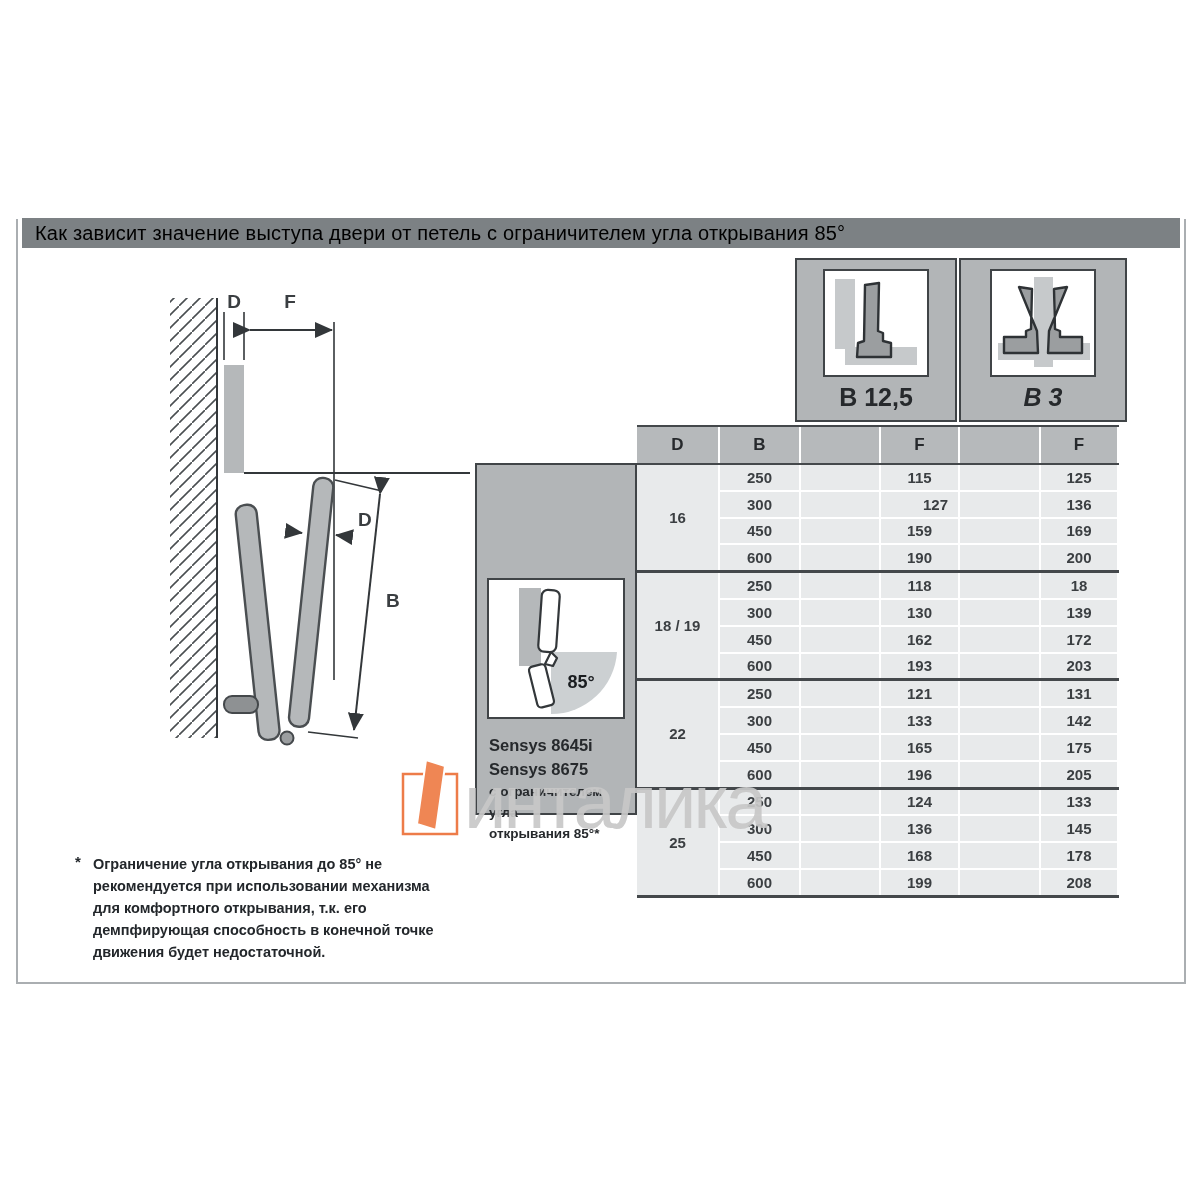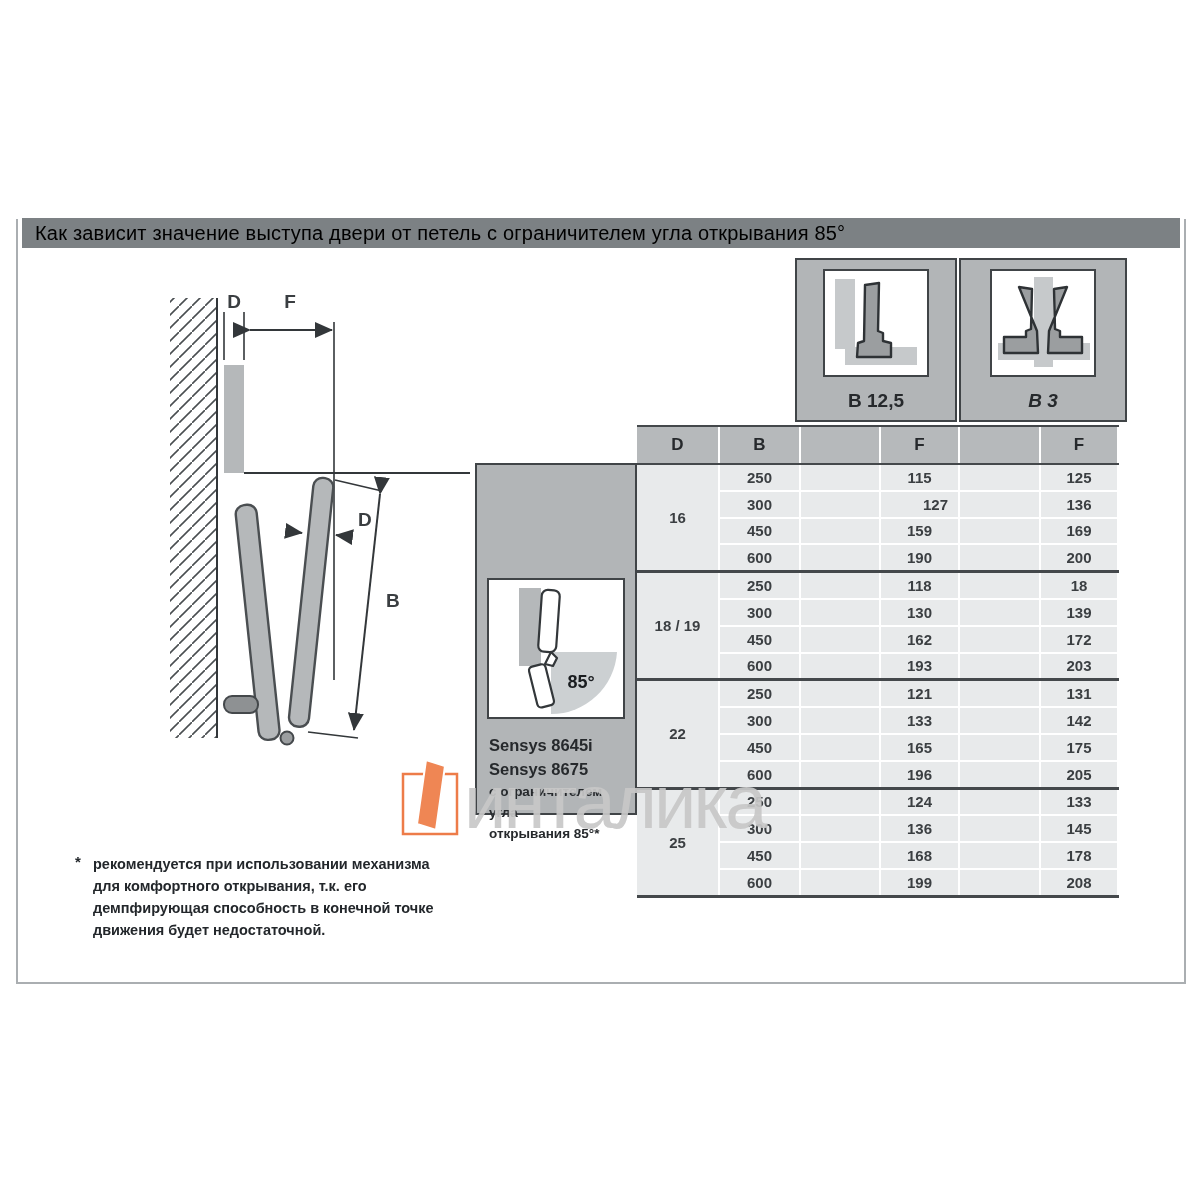--- a/index.html
+++ b/index.html
@@ -10,21 +10,21 @@
   .titlebar{position:absolute;left:4px;top:-1px;width:1158px;height:30px;background:#7c8184;
             color:#000000;font-size:20px;line-height:30px;padding-left:13px;box-sizing:border-box;
             letter-spacing:.2px;white-space:nowrap;}
   
   .diagram{position:absolute;left:44px;top:61px;}
   
   .hinge-box{position:absolute;top:39px;background:#b2b5b7;border:2px solid #404447;box-sizing:border-box;}
   .hinge-box .inner{position:absolute;left:50%;transform:translateX(-50%);top:9px;width:106px;height:108px;
                     background:#fff;border:2px solid #404447;box-sizing:border-box;}
   .hinge-box .blabel{position:absolute;left:0;right:0;bottom:8px;text-align:center;
-                     font-weight:bold;font-size:19px;color:#26292c;}
+                     font-weight:bold;font-size:25px;color:#26292c;}
   .box1{left:777px;width:162px;height:164px;}
   .box2{left:941px;width:168px;height:164px;font-style:italic;}
   
   .side-panel{position:absolute;left:457px;top:244px;width:162px;height:352px;background:#b2b5b7;
               border:2px solid #404447;box-sizing:border-box;}
   .hinge85{position:absolute;left:10px;top:113px;width:138px;height:141px;background:#fff;
            border:2px solid #404447;box-sizing:border-box;}
   .product-text{position:absolute;left:12px;top:268px;width:140px;color:#26292c;}
   .product-text .big{font-weight:bold;font-size:16.5px;line-height:24px;}
   .product-text .small{font-weight:bold;font-size:13.5px;line-height:21px;}
@@ -243,20 +243,21 @@
           <div class="t-cell" style="grid-area: 4 / 3;"></div>
           <div class="t-cell" style="grid-area: 4 / 4;">199</div>
           <div class="t-cell" style="grid-area: 4 / 5;"></div>
           <div class="t-cell" style="grid-area: 4 / 6;">208</div>
         </div>
       </div>
 
     <div class="footnote">
       <div class="fn-star">*</div>
       <div class="fn-lines">
+        <div>Ограничение угла открывания до 85° не</div>
         <div>рекомендуется при использовании механизма</div>
         <div>для комфортного открывания, т.к. его</div>
         <div>демпфирующая способность в конечной точке</div>
         <div>движения будет недостаточной.</div>
       </div>
     </div>
 
     <div class="watermark">
       <svg width="62" height="82" viewBox="0 0 62 82">
         <rect x="3" y="16" width="54" height="60" fill="none" stroke="#ed7c49" stroke-width="2.5"></rect>

